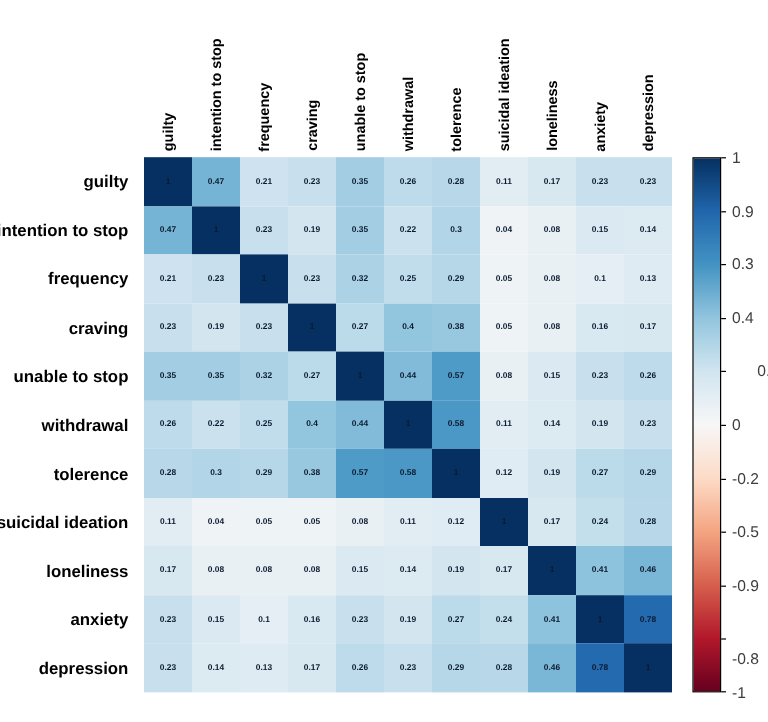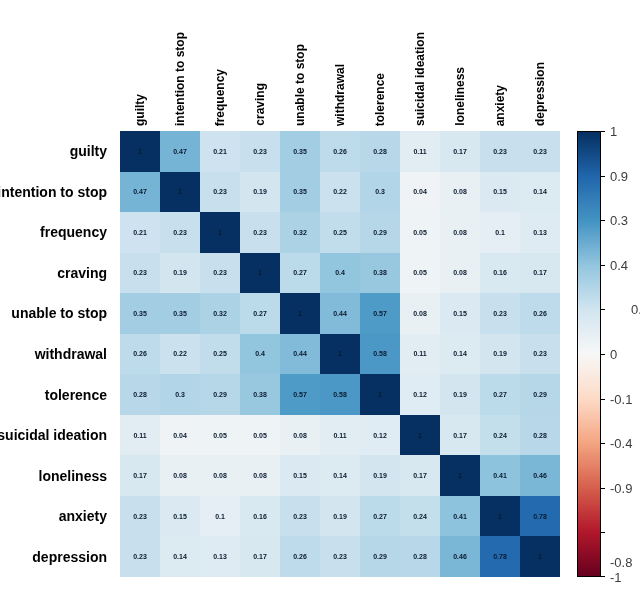--- a/index.html
+++ b/index.html
@@ -217,23 +217,23 @@
       <div class="cb-tick-label" style="left: 610px; top: 175.6px;">0.9</div>
       <div class="cb-tick" style="left: 601px; top: 220.2px; width: 4px;"></div>
       <div class="cb-tick-label" style="left: 610px; top: 220.2px;">0.3</div>
       <div class="cb-tick" style="left: 601px; top: 264.8px; width: 4px;"></div>
       <div class="cb-tick-label" style="left: 610px; top: 264.8px;">0.4</div>
       <div class="cb-tick" style="left: 601px; top: 309.4px; width: 4px;"></div>
       <div class="cb-tick-label" style="left: 610px; top: 309.4px; margin-left: 21px;">0.2</div>
       <div class="cb-tick" style="left: 601px; top: 354px; width: 4px;"></div>
       <div class="cb-tick-label" style="left: 610px; top: 354px;">0</div>
       <div class="cb-tick" style="left: 601px; top: 398.6px; width: 4px;"></div>
-      <div class="cb-tick-label" style="left: 610px; top: 398.6px;">-0.1</div>
+      <div class="cb-tick-label" style="left: 610px; top: 398.6px;">-0.2</div>
       <div class="cb-tick" style="left: 601px; top: 443.2px; width: 4px;"></div>
-      <div class="cb-tick-label" style="left: 610px; top: 443.2px;">-0.4</div>
+      <div class="cb-tick-label" style="left: 610px; top: 443.2px;">-0.5</div>
       <div class="cb-tick" style="left: 601px; top: 487.8px; width: 4px;"></div>
       <div class="cb-tick-label" style="left: 610px; top: 487.8px;">-0.9</div>
       <div class="cb-tick" style="left: 601px; top: 532.4px; width: 4px;"></div>
-      <div class="cb-tick-label" style="left: 610px; top: 562px; text-align: center;">-0.8</div>
+      <div class="cb-tick-label" style="left: 610px; top: 549px; text-align: center;">-0.8</div>
       <div class="cb-tick" style="left: 601px; top: 576px; width: 4px;"></div>
       <div class="cb-tick-label" style="left: 610px; top: 577px;">-1</div>
     </div>
 </div>
 
 </body></html>

